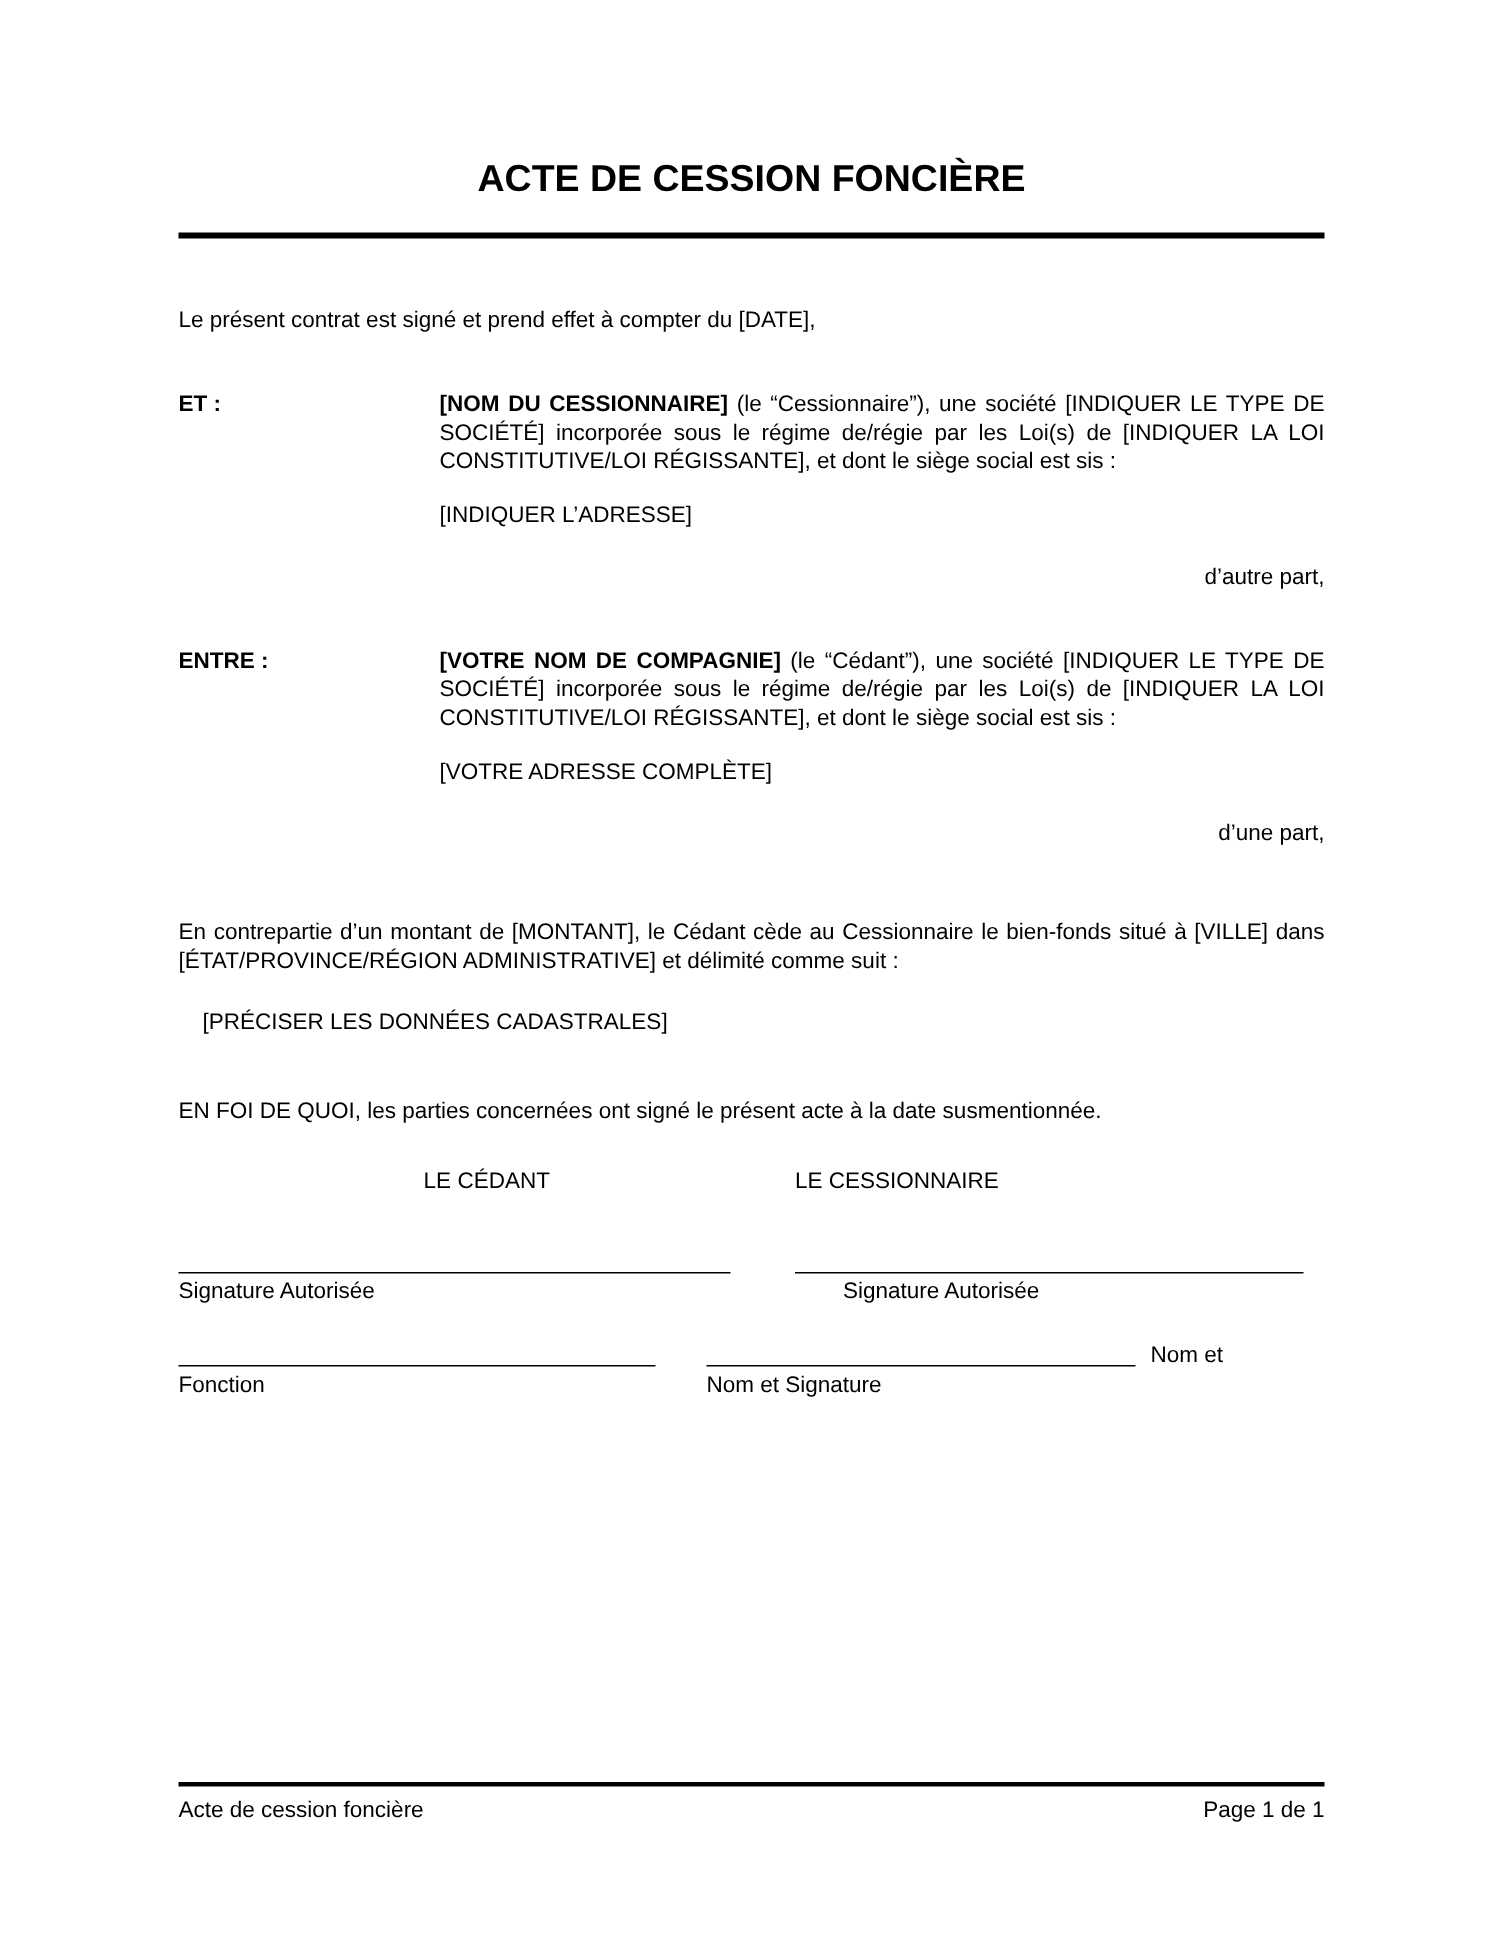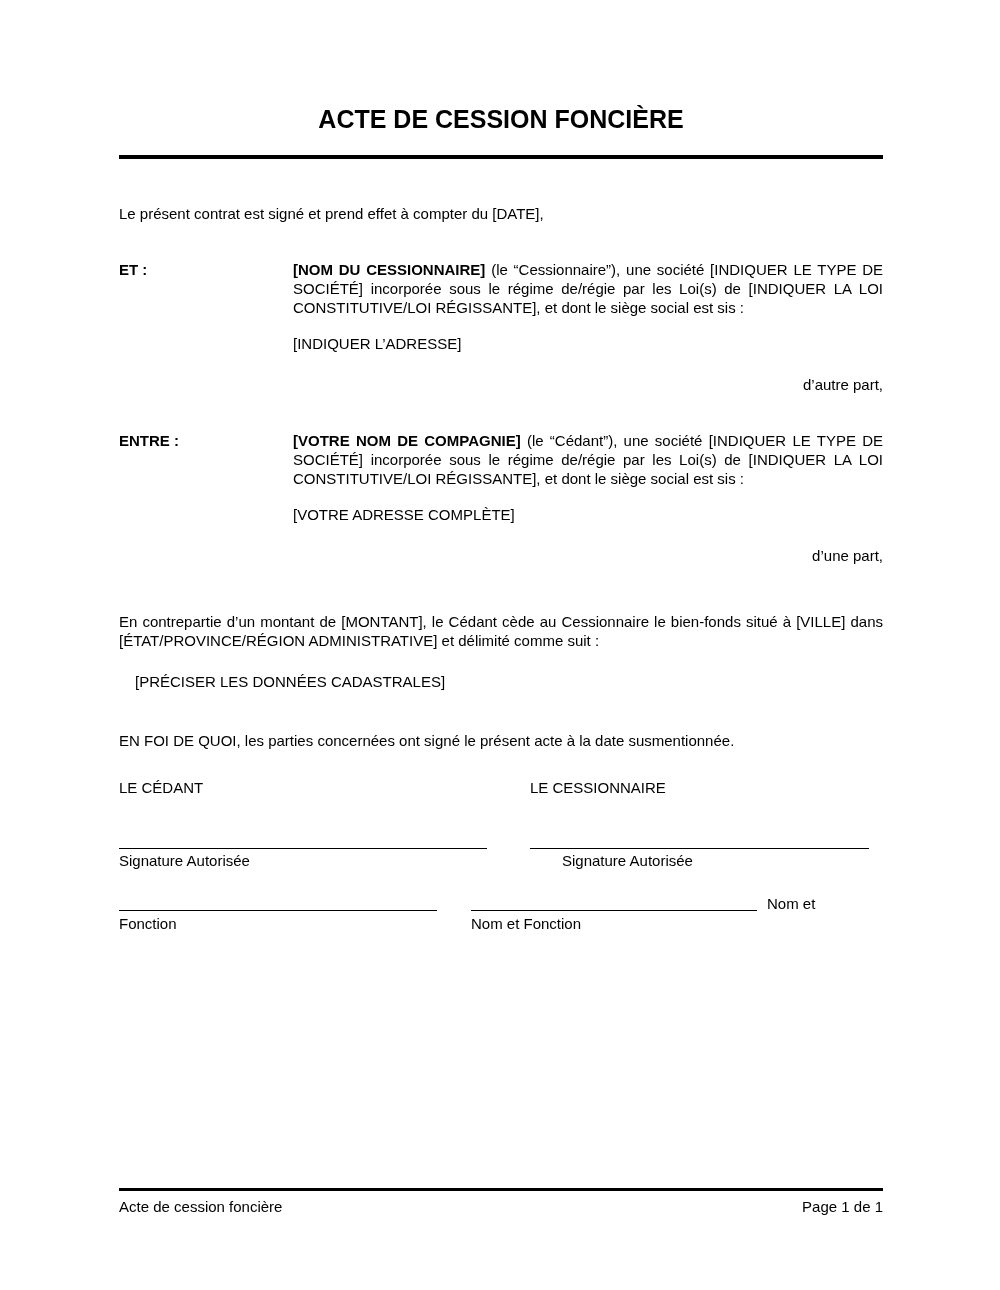--- a/index.html
+++ b/index.html
@@ -68,20 +68,21 @@
   }
   .cadastral {
     margin: 22px 0 0 16px;
   }
   .witness {
     margin: 40px 0 0 0;
   }
   .sig-parties {
     display: flex;
     margin-top: 28px;
+    text-align: center;
   }
   .sig-col-left {
     width: 411px;
     flex: 0 0 411px;
   }
   .sig-row-lines-1 {
     display: flex;
     margin-top: 36px;
     align-items: flex-end;
   }
@@ -178,21 +179,21 @@
   </div>
 
   <div class="sig-row-lines-2">
     <div class="sig-line line-d-left"></div>
     <div class="sig-line line-d-right"></div>
     <span class="nom-et-suffix">Nom et</span>
   </div>
 
   <div class="sig-row-labels-2">
     <div class="label-col-left">Fonction</div>
-    <div>Nom et Fonction</div>
+    <div>Nom et Signature</div>
   </div>
 
 </div>
 
 <div class="footer">
   <span>Acte de cession foncière</span>
   <span>Page 1 de 1</span>
 </div>
 
 </body></html>

